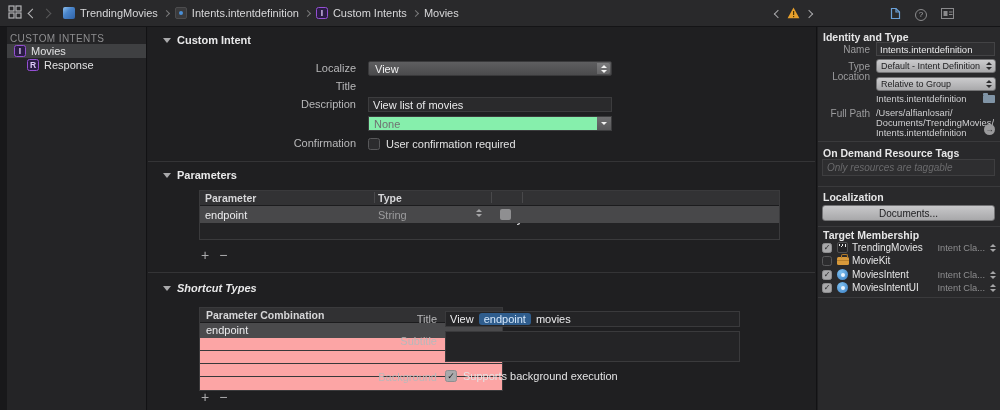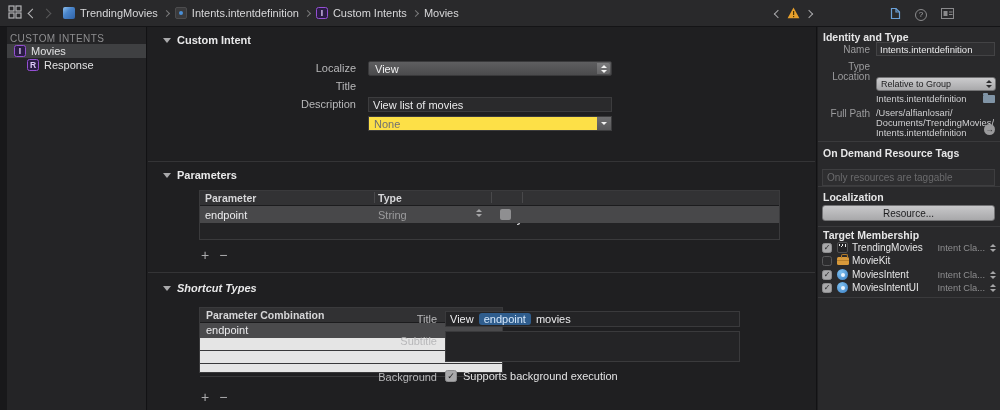--- a/index.html
+++ b/index.html
@@ -61,21 +61,21 @@
   .fr-label { position:absolute; left:0; width:208px; text-align:right; color:#b8b8ba; line-height:15px; }
   .fr-ctl { position:absolute; left:220px; width:244px; height:15px; }
 
   .field { background:#2a2a2c; border:1px solid #3c3c3e; color:#e9e9ea; width:100%; height:100%;
            font-family:inherit; font-size:11px; padding:0 4px; outline:none; }
   .popup-dark { position:relative; background:linear-gradient(#5e5e60,#4b4b4d); border:1px solid #39393b;
                 border-radius:2px; height:15px; display:flex; align-items:center; padding:0 18px 0 6px;
                 color:#f0f0f1; }
   .popup-dark .stp { position:absolute; right:1px; top:1px; bottom:1px; width:13px;
                 border-radius:0 2px 2px 0; background:linear-gradient(#7b7b7d,#656567); }
-  .combo { position:relative; background:#fde047; border:1px solid #3c3c3e; height:15px;
+  .combo { position:relative; background:#86efac; border:1px solid #3c3c3e; height:15px;
            display:flex; align-items:center; padding:0 18px 0 5px; color:#707072; }
   .combo .btn { position:absolute; right:0; top:0; bottom:0; width:14px;
                 background:linear-gradient(#6e6e70,#58585a); display:flex; align-items:center;
                 justify-content:center; }
   .stp { display:flex; flex-direction:column; align-items:center; justify-content:center; gap:2px; }
   .stp i { display:block; width:0; height:0; border-left:3px solid transparent;
            border-right:3px solid transparent; }
   .stp i.u { border-bottom:3px solid #f2f2f2; } .stp i.d { border-top:3px solid #f2f2f2; }
   .stp.gray i.u { border-bottom-color:#a6a6a8; } .stp.gray i.d { border-top-color:#a6a6a8; }
 
@@ -95,21 +95,21 @@
   .ptable .row .pname { position:absolute; left:5px; color:#ececee; }
   .ptable .row .ptype { position:absolute; left:178px; color:#9c9c9e; }
   .ptable .row .stp { position:absolute; left:276px; top:3px; }
   .ptable .row .acb { position:absolute; left:300px; top:3px; width:11px; height:11px;
                       border-radius:2px; background:#8f8f91; }
 
   .plusminus { position:absolute; display:flex; gap:10px; color:#ababad; font-size:14px; }
   .plusminus span { cursor:default; line-height:12px; }
 
   
-  .stable { position:absolute; left:51px; top:280px; width:304px; height:66px; background:#e5e5e5;
+  .stable { position:absolute; left:51px; top:280px; width:304px; height:84px; background:#fca5a5;
             border:1px solid #3a3a3c; }
   .stable .hd { height:15px; background:#313133; border-bottom:1px solid #1c1c1e; font-weight:bold;
                 color:#d6d6d8; font-size:10.5px; padding:1px 0 0 6px; }
   .stable .row { height:15px; background:#4a4a4c; color:#ececee; padding:1px 0 0 6px; }
   .stable .erow { height:13px; border-bottom:1px solid #38383a; }
 
   .sr-label { position:absolute; left:150px; width:139px; text-align:right; color:#b8b8ba; }
   .sr-ctl { position:absolute; left:297px; width:295px; }
   .tokenfield { background:#242426; border:1px solid #3a3a3c; height:16px; display:flex;
                 align-items:center; gap:5px; padding:0 4px; color:#ececee; }
@@ -265,20 +265,27 @@
       <div class="fr-ctl combo">
         <span>None</span>
         <span class="btn">
             <span class="stp">
               <i class="d"></i>
             </span>
           </span>
       </div>
     </div>
 
+    <div class="form-row" style="top:109px;">
+      <span class="fr-label">Confirmation</span>
+      <div class="fr-ctl" style="display:flex; align-items:center; gap:6px; border:none; background:none;">
+        <span class="cb"></span>
+        <span style="color:#e2e2e3;">User confirmation required</span>
+      </div>
+    </div>
 
     <div class="divider" style="top:134px;"></div>
 
     <div class="sec-head" style="left:15px; top:142px;">
       <span class="disc"></span>
       <span>Parameters</span>
     </div>
 
     <div class="ptable">
       <div class="hd">
@@ -369,20 +376,27 @@
         </span>
       </div>
     </div>
 
     <div class="insp-title" style="top:31px;">Identity and Type</div>
 
     <span class="insp-label" style="top:44px;">Name</span>
     <input class="ifield" style="top: 42px;" value="Intents.intentdefinition">
 
     <span class="insp-label" style="top:61px;">Type</span>
+    <div class="popup-light" style="top:59px;">
+      <span>Default - Intent Definition</span>
+      <span class="stp">
+          <i class="u"></i>
+          <i class="d"></i>
+        </span>
+    </div>
 
     <span class="insp-label" style="top:71px;">Location</span>
     <div class="popup-light" style="top:77px;">
       <span>Relative to Group</span>
       <span class="stp">
           <i class="u"></i>
           <i class="d"></i>
         </span>
     </div>
 
@@ -391,26 +405,26 @@
 
     <span class="insp-label" style="top:108px;">Full Path</span>
     <div class="path" style="top:108px; width:108px;">/Users/alfianlosari/
 Documents/TrendingMovies/
 Intents.intentdefinition</div>
     <span class="goarrow" style="left:166px; top:124px;">→</span>
 
     <div class="insp-divider" style="top:141px;"></div>
 
     <div class="insp-title" style="top:147px;">On Demand Resource Tags</div>
-    <input class="odr-field" style="top: 169px;" placeholder="Only resources are taggable">
+    <input class="odr-field" style="top: 159px; font-style: italic;" placeholder="Only resources are taggable">
 
     <div class="insp-divider" style="top:186px;"></div>
 
     <div class="insp-title" style="top:191px;">Localization</div>
-    <div class="localize-btn" style="top:205px;">Resource...</div>
+    <div class="localize-btn" style="top:205px;">Documents...</div>
 
     <div class="insp-divider" style="top:226px;"></div>
 
     <div class="insp-title" style="top:229px;">Target Membership</div>
 
     <div class="trow" style="top:241px;">
       <span class="cb sm checked">✓</span>
       <span class="ic-apptarget"></span>
       <span class="tname">TrendingMovies</span>
       <span class="trole">Intent Cla...</span>

